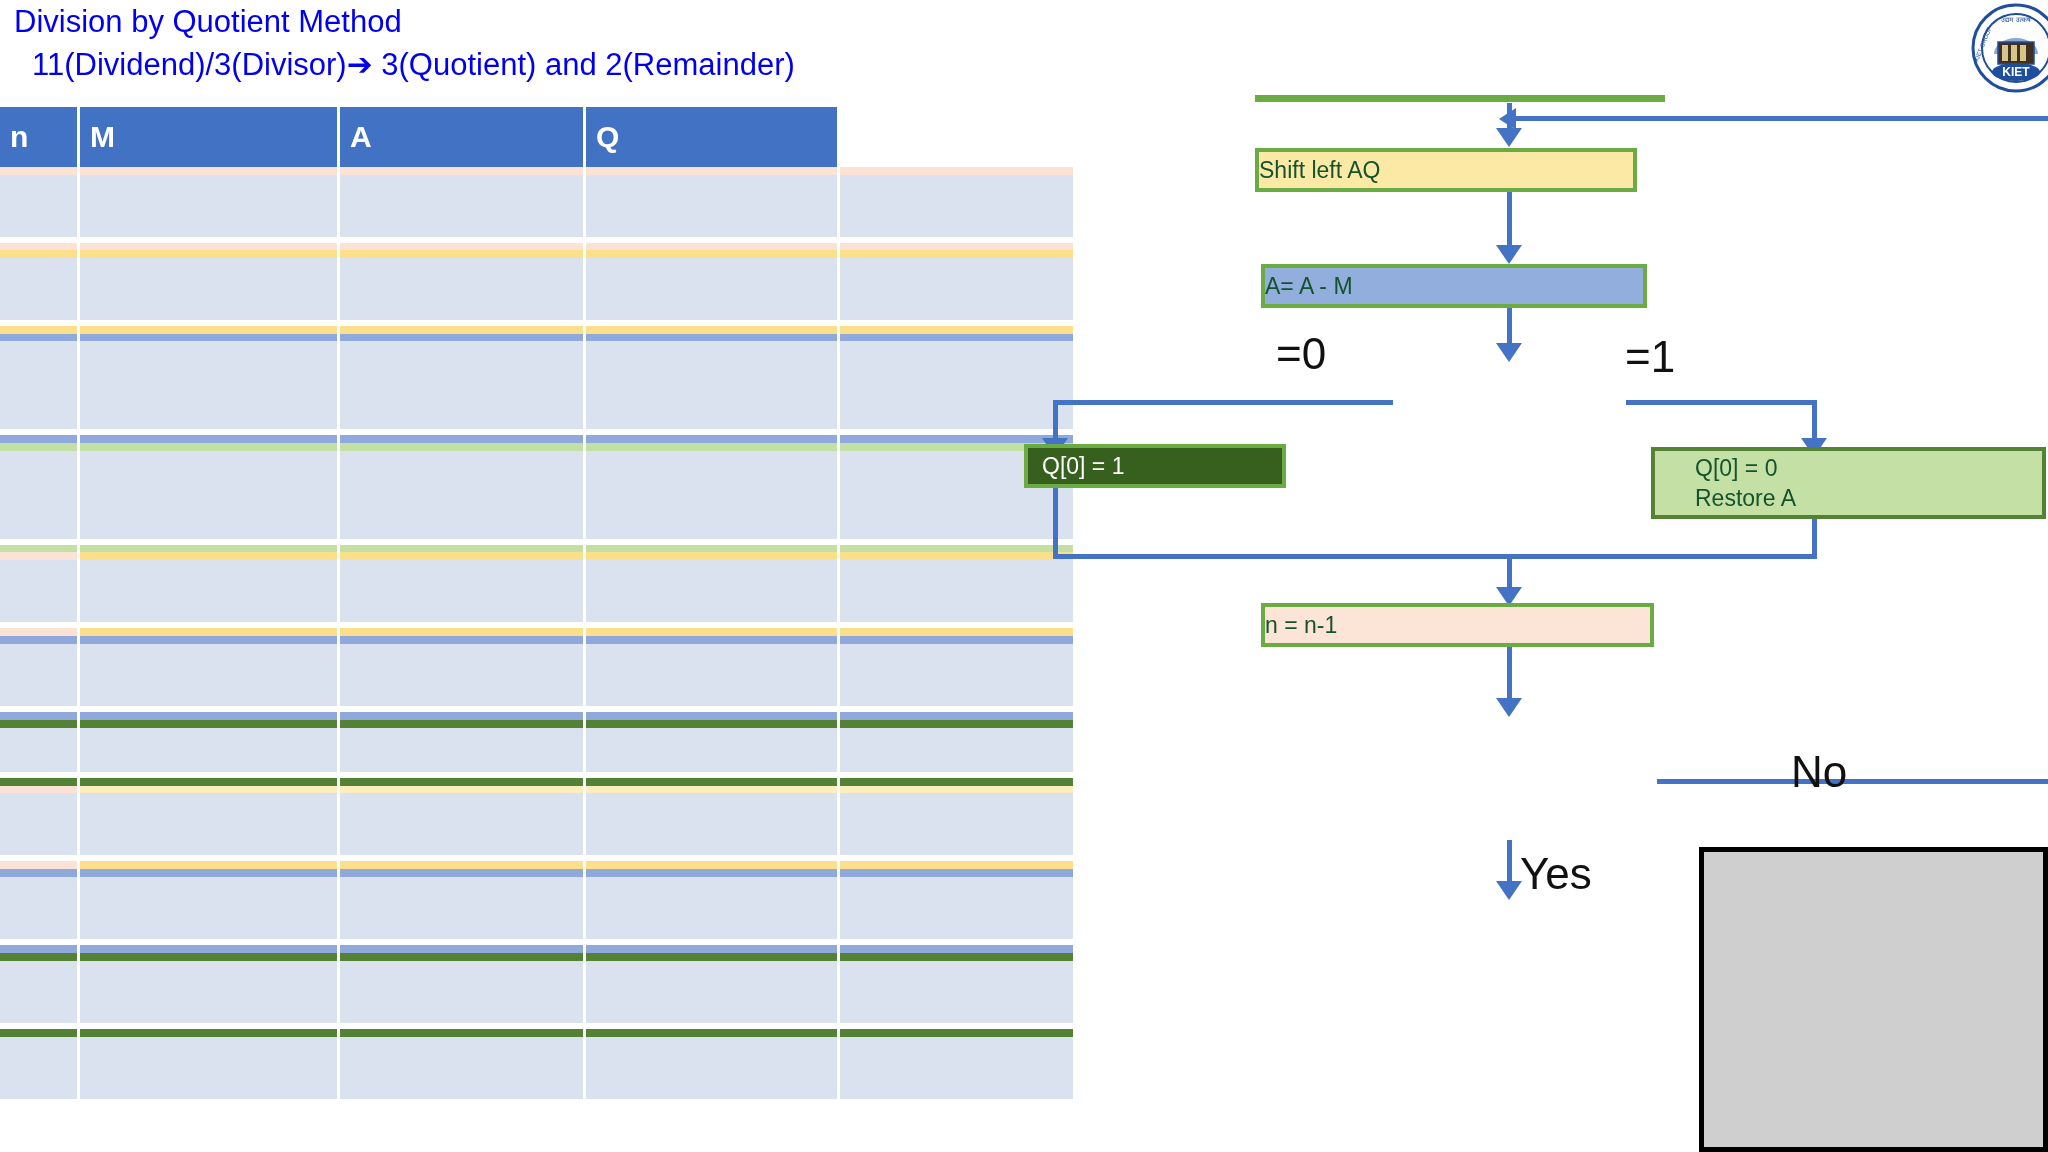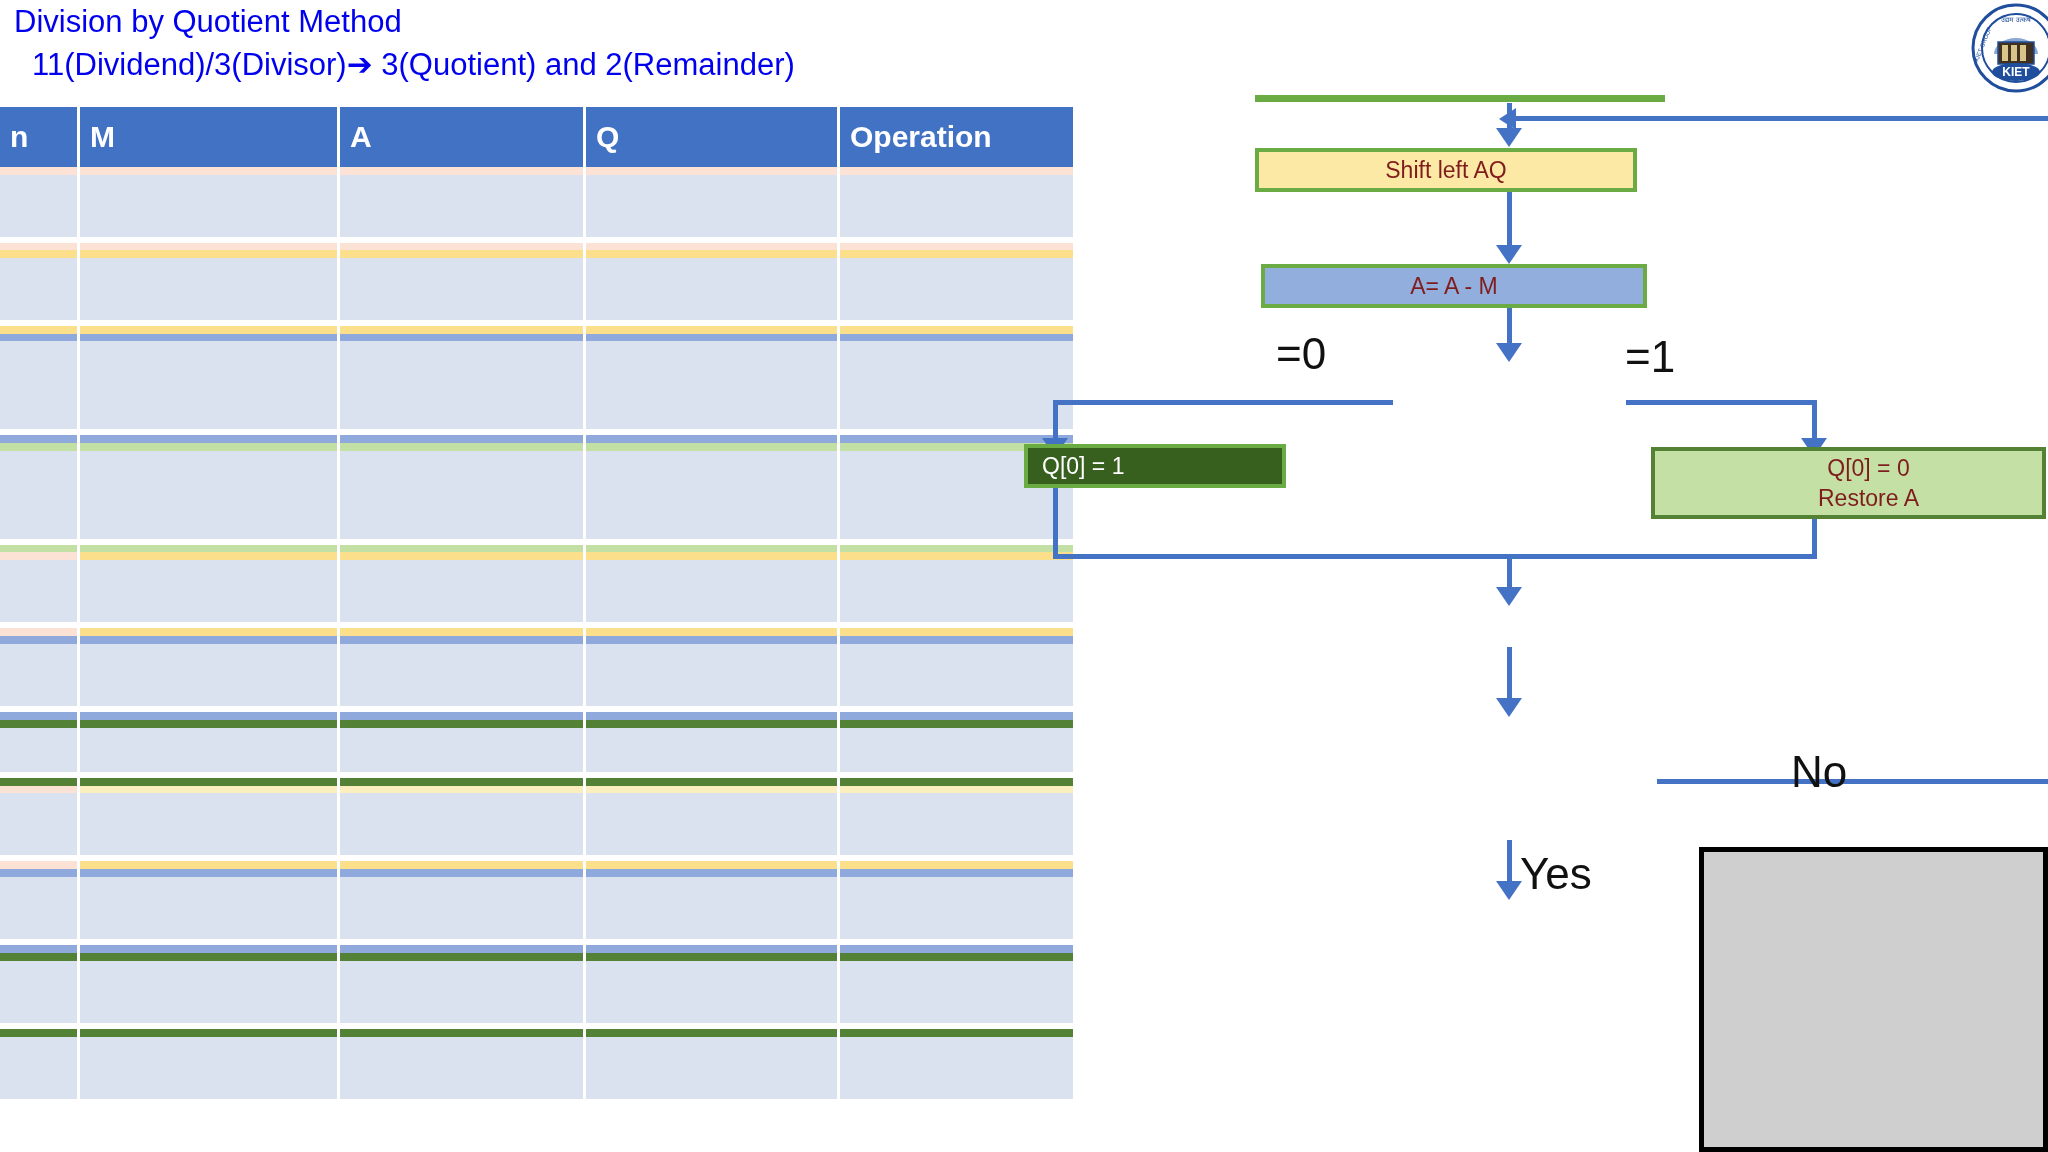--- a/index.html
+++ b/index.html
@@ -32,22 +32,22 @@
   .strip .tt-cell{height:8px;}
   .strip2 .tt-cell{height:7px;}
   .gap .tt-cell{background:#ffffff;height:6px;border-right-color:#ffffff;}
   .blank .tt-cell{height:62px;}
   .blank-tall .tt-cell{height:88px;}
   .blank-short .tt-cell{height:44px;}
 
   
   #flowchart{position:absolute;left:1060px;top:95px;width:988px;height:830px;}
   .fc-node{position:absolute;box-sizing:border-box;display:flex;flex-direction:column;
-           align-items:center;justify-content:center;text-align:center;
-           font-size:23px;color:#7f1d1d;line-height:30px;}
+           align-items:flex-start;justify-content:center;text-align:center;
+           font-size:23px;color:#14532d;line-height:30px;}
   .fc-rect{border:4px solid #6aab43;}
   .fc-edge{position:absolute;background:#4472c4;}
   .fc-label{position:absolute;color:#111111;font-size:44px;line-height:44px;white-space:nowrap;}
 
   .arrowhead-down{position:absolute;width:0;height:0;
       border-left:13px solid transparent;border-right:13px solid transparent;
       border-top:19px solid #4472c4;}
   .arrowhead-left{position:absolute;width:0;height:0;
       border-top:11px solid transparent;border-bottom:11px solid transparent;
       border-right:17px solid #4472c4;}
@@ -88,21 +88,20 @@
   </svg>
 </div>
 
 <div id="trace-table">
 
   <div class="tt-row tt-head">
     <div class="tt-cell c0">n</div>
     <div class="tt-cell c1">M</div>
     <div class="tt-cell c2">A</div>
     <div class="tt-cell c3">Q</div>
-    <div class="tt-cell c4">Operation</div>
   </div>
 
   <div class="tt-body">
 
     <div class="tt-row strip">
       <div class="tt-cell c0" style="background:#fbe2d5"></div>
       <div class="tt-cell c1" style="background:#fbe2d5"></div>
       <div class="tt-cell c2" style="background:#fbe2d5"></div>
       <div class="tt-cell c3" style="background:#fbe2d5"></div>
       <div class="tt-cell c4" style="background:#fbe2d5"></div>
@@ -448,20 +447,23 @@
     <span>Restore A</span>
   </div>
 
   <div class="fc-edge" style="left:-7px;top:393px;width:5px;height:70px;"></div>
   <div class="fc-edge" style="left:752px;top:424px;width:5px;height:39px;"></div>
   <div class="fc-edge" style="left:-7px;top:459px;width:764px;height:5px;"></div>
 
   <div class="fc-edge" style="left:447px;top:459px;width:5px;height:39px;"></div>
   <div class="arrowhead-down" style="left:436px;top:492px;"></div>
 
+  <div class="fc-node fc-rect" style="left:201px;top:508px;width:393px;height:44px;background:#fce4d6;">
+    <span>n = n-1</span>
+  </div>
 
   <div class="fc-edge" style="left:447px;top:552px;width:5px;height:56px;"></div>
   <div class="arrowhead-down" style="left:436px;top:603px;"></div>
 
 
   <div class="fc-edge" style="left:597px;top:684px;width:391px;height:5px;"></div>
   <div class="fc-label" style="left:731px;top:655px;">No</div>
 
   <div class="fc-edge" style="left:447px;top:745px;width:5px;height:47px;"></div>
   <div class="arrowhead-down" style="left:436px;top:786px;"></div>

